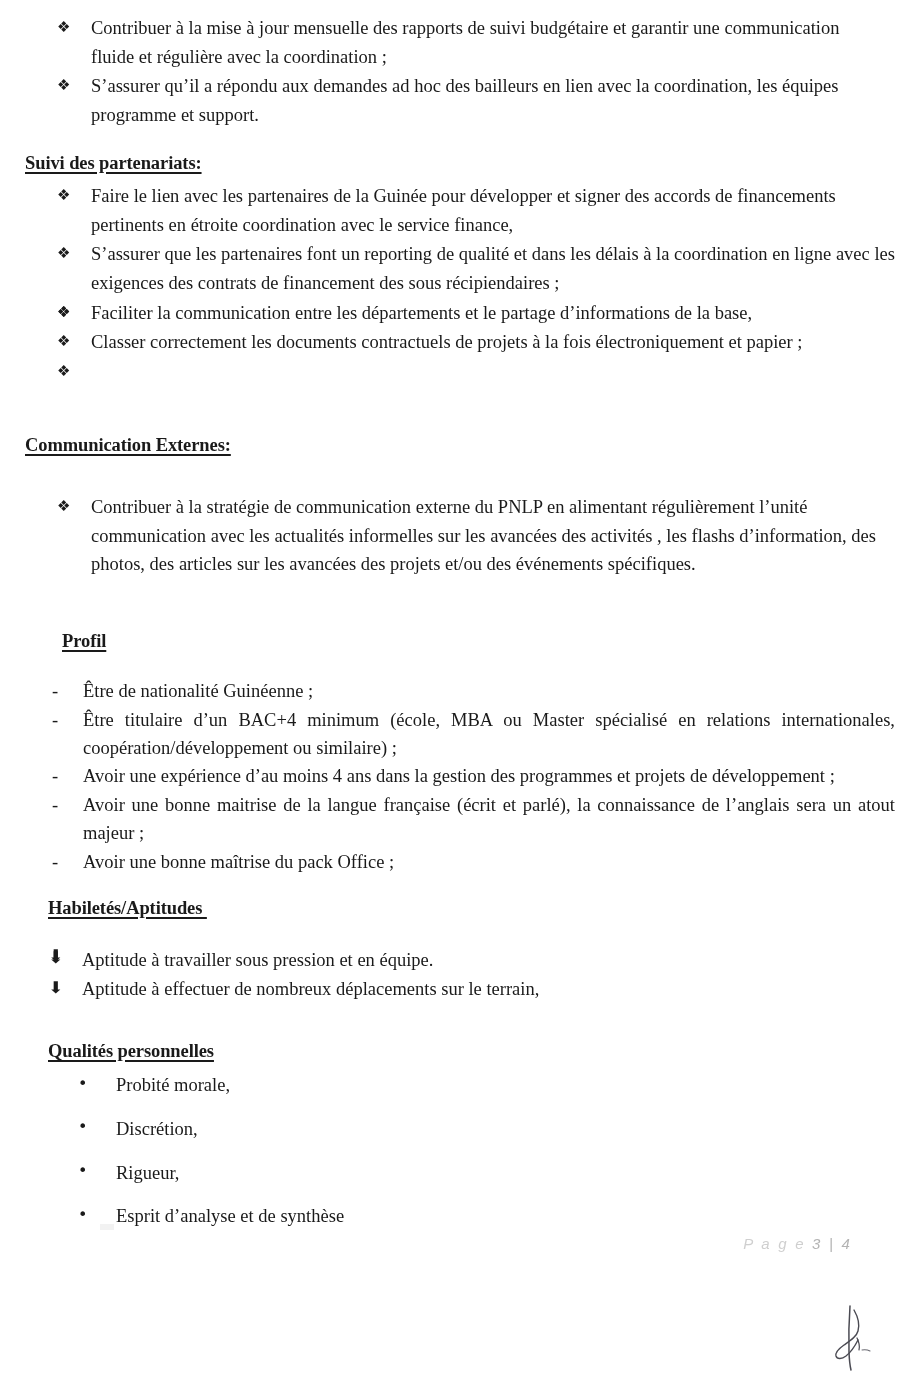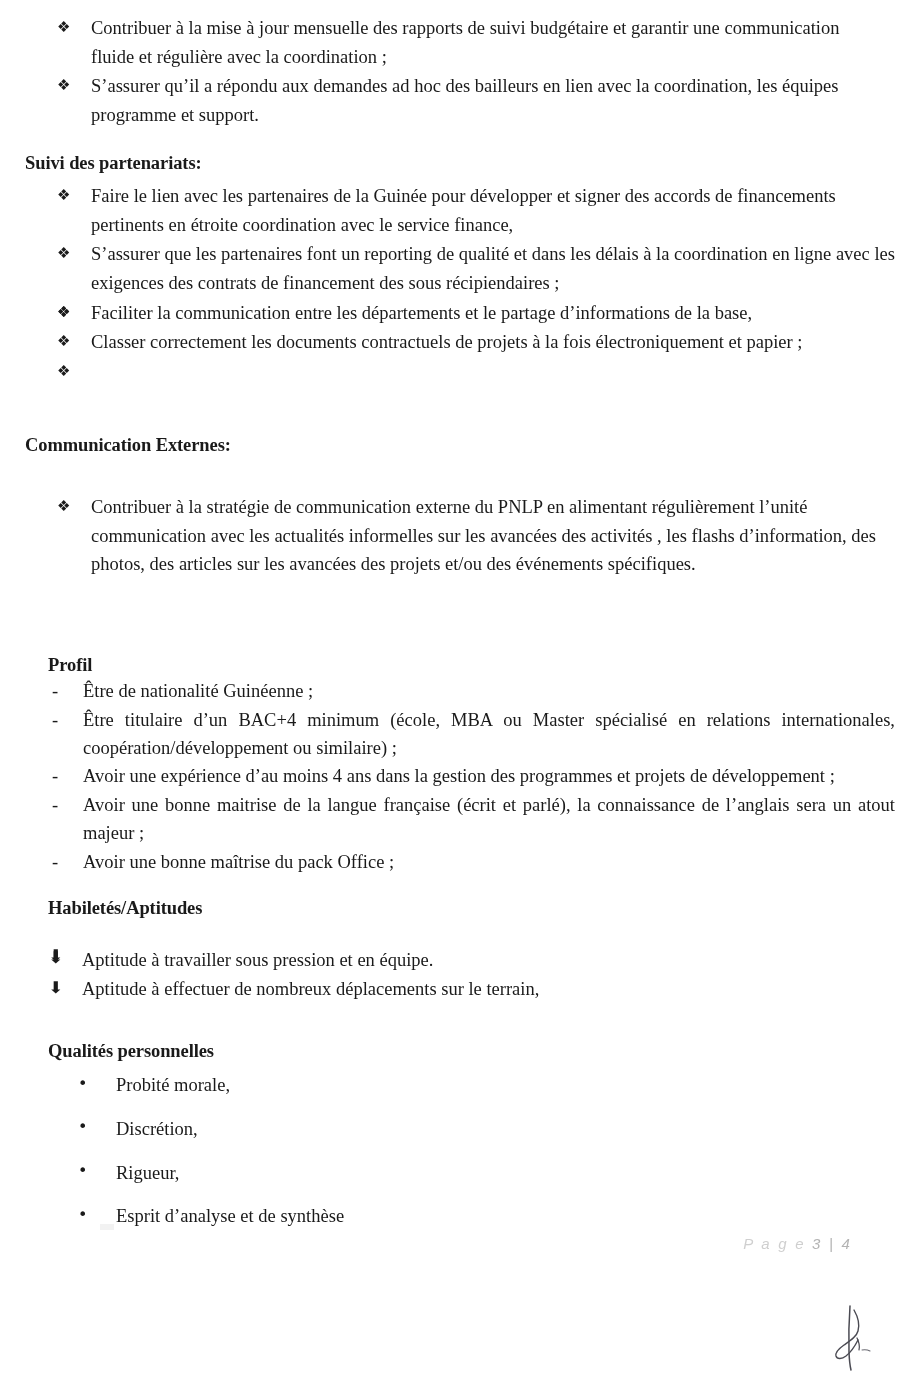--- a/index.html
+++ b/index.html
@@ -23,20 +23,21 @@
     height: 1384px;
     box-sizing: border-box;
     padding: 0;
   }
 
   .heading {
     font-weight: bold;
     font-size: 18.5px;
     line-height: 1.2;
     letter-spacing: -0.1px;
+    text-decoration: underline;
     text-underline-offset: 3px;
     text-decoration-thickness: 2px;
     display: inline-block;
     white-space: pre;
   }
 
   
   ul.diamond-list,
   ul.arrow-list,
   ul.dot-list,
@@ -110,21 +111,21 @@
     line-height: 1.5;
     font-family: "DejaVu Sans", sans-serif;
   }
 
   
   #intro-list      { position: absolute; left: 57px;  top: 14px;  width: 826px; }
   #sec-suivi-head  { position: absolute; left: 25px;  top: 152px; }
   #sec-suivi-list  { position: absolute; left: 57px;  top: 182px; width: 840px; }
   #sec-comm-head   { position: absolute; left: 25px;  top: 434px; }
   #sec-comm-list   { position: absolute; left: 57px;  top: 493px; width: 826px; }
-  #sec-profil-head { position: absolute; left: 48px;  top: 630px; margin-top: 24px; }
+  #sec-profil-head { position: absolute; left: 62px;  top: 630px; }
   #sec-profil-list { position: absolute; left: 50px;  top: 678px; width: 845px; }
   #sec-hab-head    { position: absolute; left: 48px;  top: 897px; }
   #sec-hab-list    { position: absolute; left: 48px;  top: 945px; width: 700px; }
   #sec-qual-head   { position: absolute; left: 48px;  top: 1040px; }
   #sec-qual-list   { position: absolute; left: 78px;  top: 1072px; width: 600px; }
 
   
   #page-footer {
     position: absolute;
     right: 48px;

